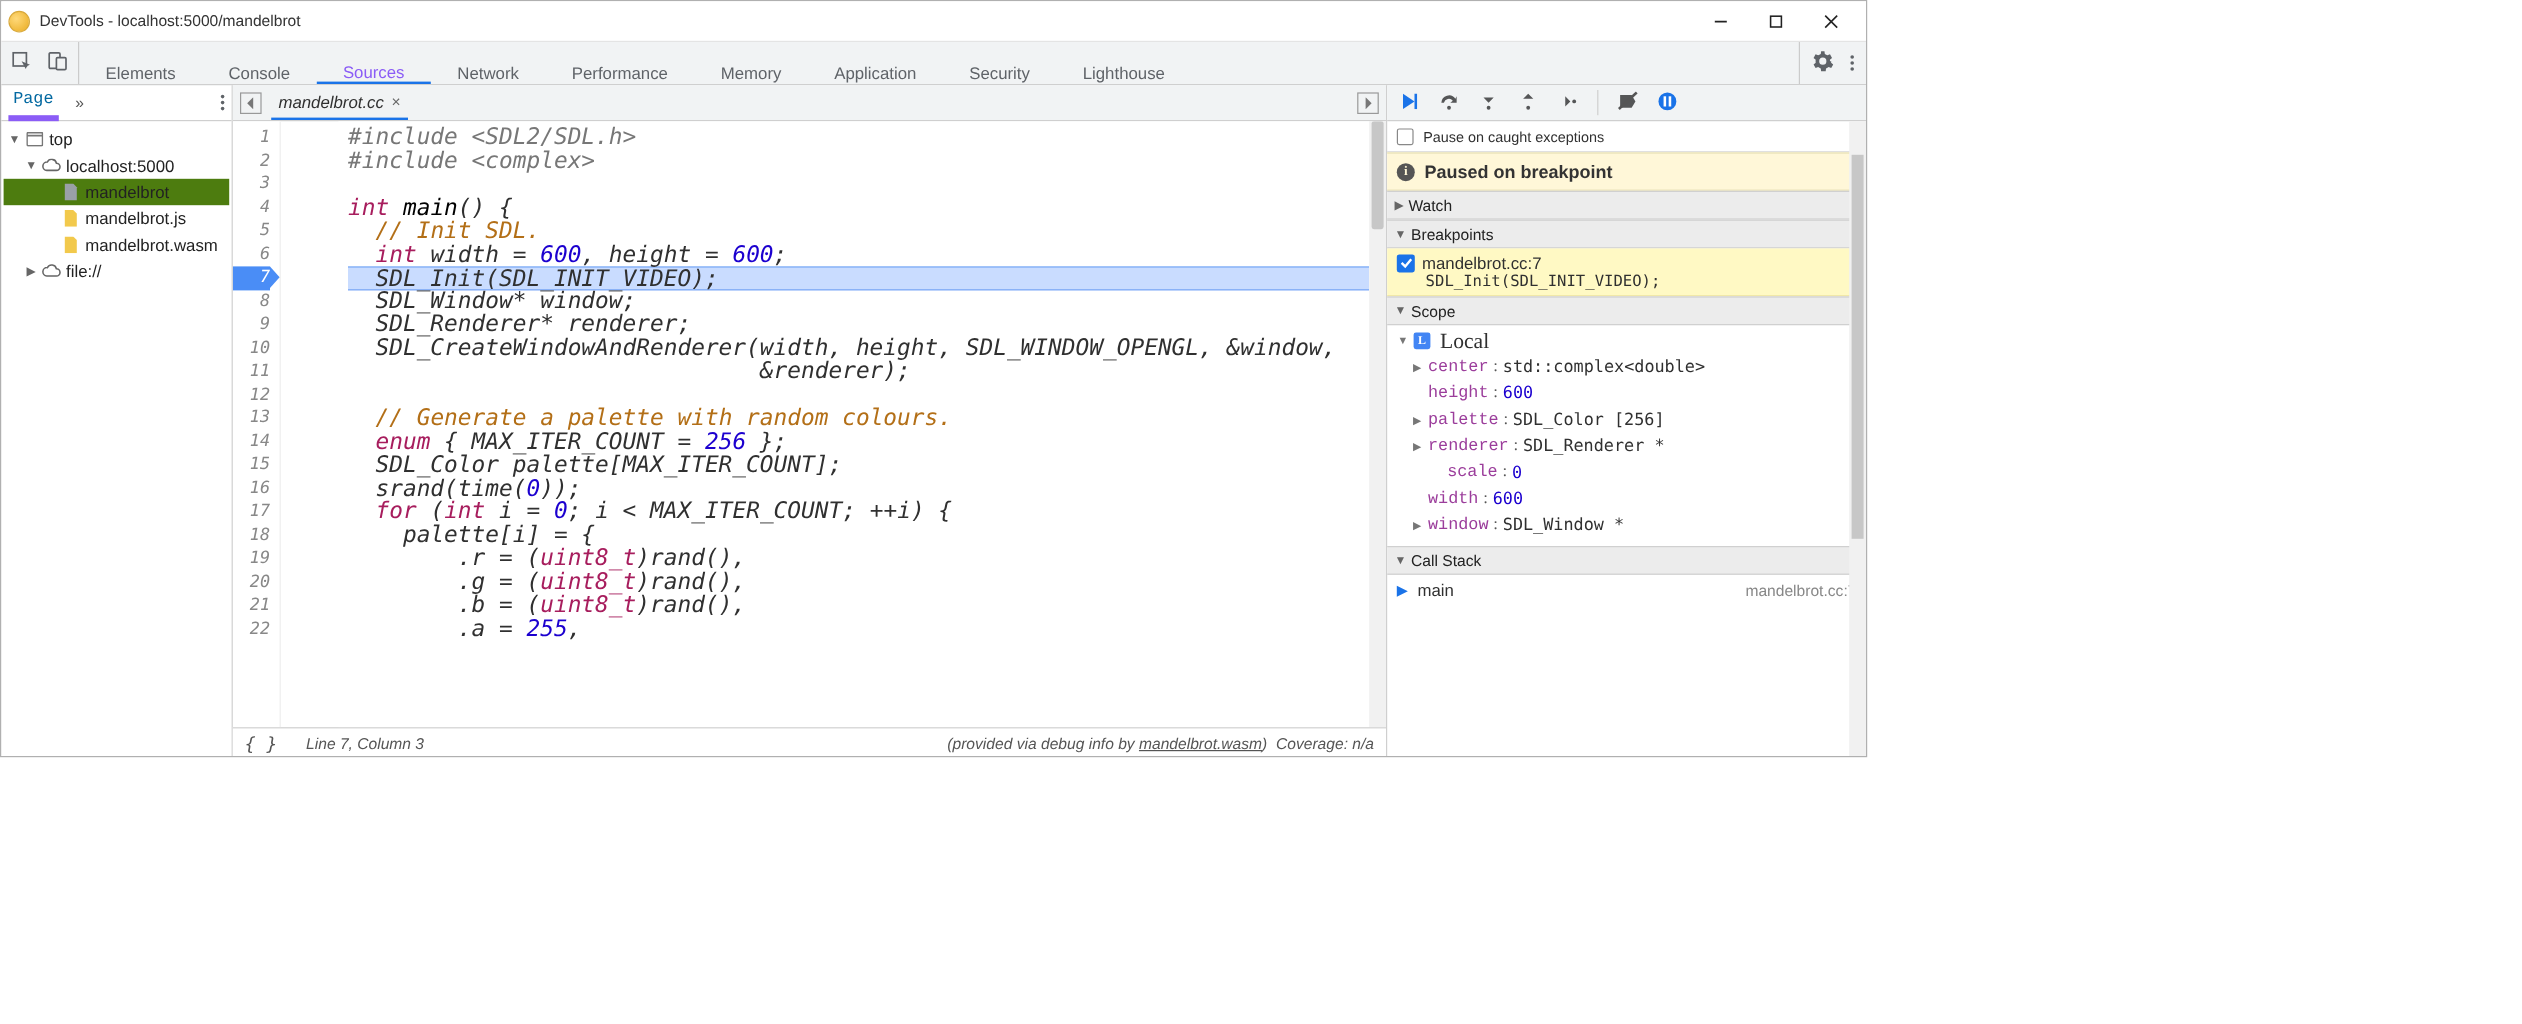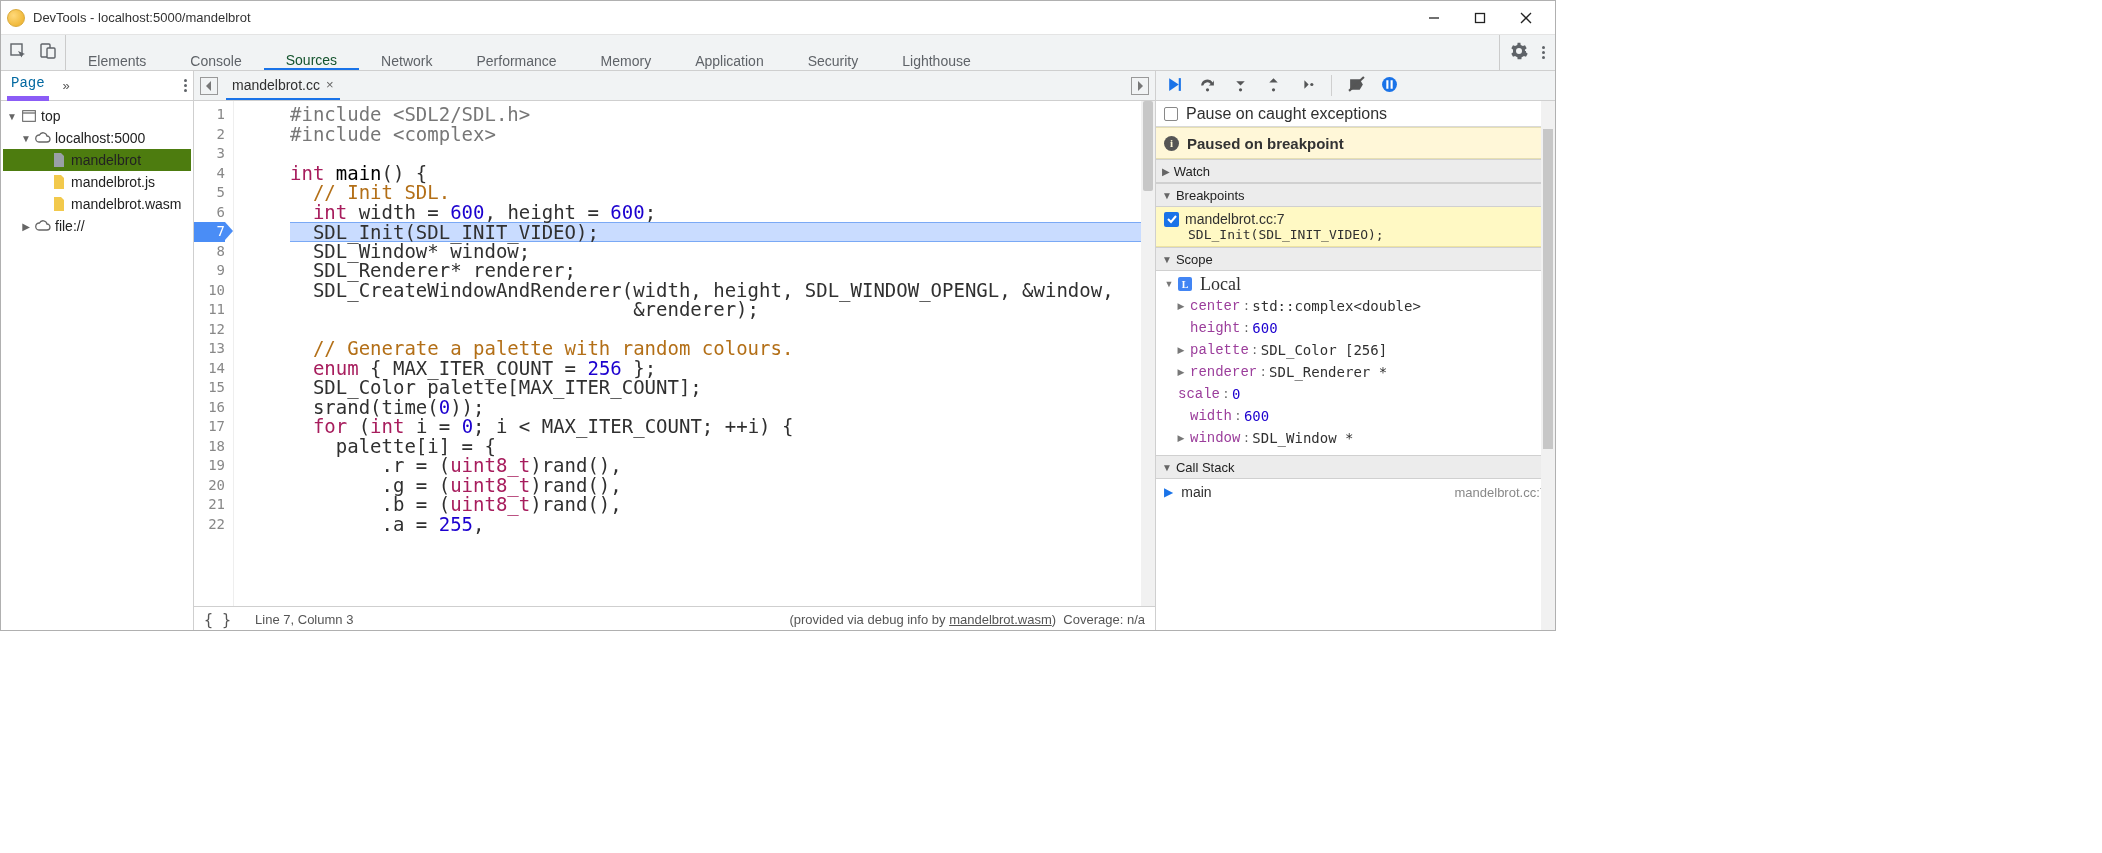--- a/index.html
+++ b/index.html
@@ -41,21 +41,21 @@
   background:#f1f3f4;
 }
 .toolbar .left-icons { display:flex; align-items:center; padding:0 8px; border-right:1px solid #cbcbcb; gap:12px; }
 .toolbar .tabs { display:flex; align-items:stretch;margin-top:16px; }
 .toolbar .tab {
   padding: 0 22px;
   display:flex; align-items:center;
   font-size:14px; color:#5f6368;
   cursor:pointer;
 }
-.toolbar .tab.active { color:#14532d; border-bottom:2px solid #1a73e8; background:#fff0; font-weight:400;text-align:center; }
+.toolbar .tab.active { color:#8b5cf6; border-bottom:2px solid #1a73e8; background:#fff0; font-weight:400;text-align:center; }
 .toolbar .right-icons { margin-left:auto; display:flex; align-items:center; padding:0 10px; gap:14px; border-left:1px solid #cbcbcb; }
 
 .main {
   display:flex;
   height: calc(631px - 34px - 36px);
 }
 .sidebar {
   width: 193px;
   border-right:1px solid #cfcfcf;
   display:flex; flex-direction:column;
@@ -74,20 +74,21 @@
 .tree-row .lbl { color:#222; }
 .ficon.page svg { fill:#888; }
 .ficon.folder svg { fill:none; stroke:#777; stroke-width:1.4;}
 .ficon.file svg { fill:#f2c94c; }
 .ficon.cloud svg { fill:none; stroke:#666; stroke-width:1.3; }
 
 .center {
   flex:1;
   display:flex; flex-direction:column;
   min-width:0;
+  font-style:italic;
 }
 .file-tabs {
   height:30px; border-bottom:1px solid #cfcfcf; display:flex; align-items:center; padding:0 6px; gap:8px;
   background:#f1f3f4;
 }
 .file-tabs .navbtn { width:18px; height:18px; border:1px solid #999; display:flex; align-items:center; justify-content:center; }
 .file-tabs .ftab { display:flex; align-items:center; height:100%; gap:6px; padding:0 6px; border-bottom:2px solid #1a73e8; font-size:14px;}
 .file-tabs .ftab .close { color:#666; font-size:13px;}
 .file-tabs .right-nav { margin-left:auto; }
 .editor-wrap { flex:1; display:flex; overflow:hidden; position:relative; }
@@ -402,21 +403,21 @@
           </svg></span>
       <span class="blue"><svg viewBox="0 0 16 16">
             <circle cx="8" cy="8" r="7"></circle>
             <rect x="5" y="4" width="2" height="8" fill="#fff"></rect>
             <rect x="9" y="4" width="2" height="8" fill="#fff"></rect>
           </svg></span>
     </div>
 
     <div class="panel-row border">
       <span class="chkbox-empty"></span>
-      <span style="font-size:16px;">Pause on caught exceptions</span>
+      <span style="font-size:12px;">Pause on caught exceptions</span>
     </div>
 
     <div class="banner">
       <span class="info-icon">i</span>
       <span>Paused on breakpoint</span>
     </div>
 
     <div class="section-head">
         <span class="tri">▶</span>
         <span>Watch</span>
@@ -466,21 +467,21 @@
             <span class="k">palette</span>
             <span style="color:#555">: </span>
             <span class="v ">SDL_Color [256]</span>
           </div>
           <div class="row" style="padding-left: 20px;">
             <span class="tri">▶</span>
             <span class="k">renderer</span>
             <span style="color:#555">: </span>
             <span class="v ">SDL_Renderer *</span>
           </div>
-          <div class="row" style="padding-left: 8px;">
+          <div class="row" style="padding-left: 36px;">
             <span class="tri"></span>
             <span class="k">scale</span>
             <span style="color:#555">: </span>
             <span class="v num">0</span>
           </div>
           <div class="row" style="padding-left: 20px;">
             <span class="tri"></span>
             <span class="k">width</span>
             <span style="color:#555">: </span>
             <span class="v num">600</span>

